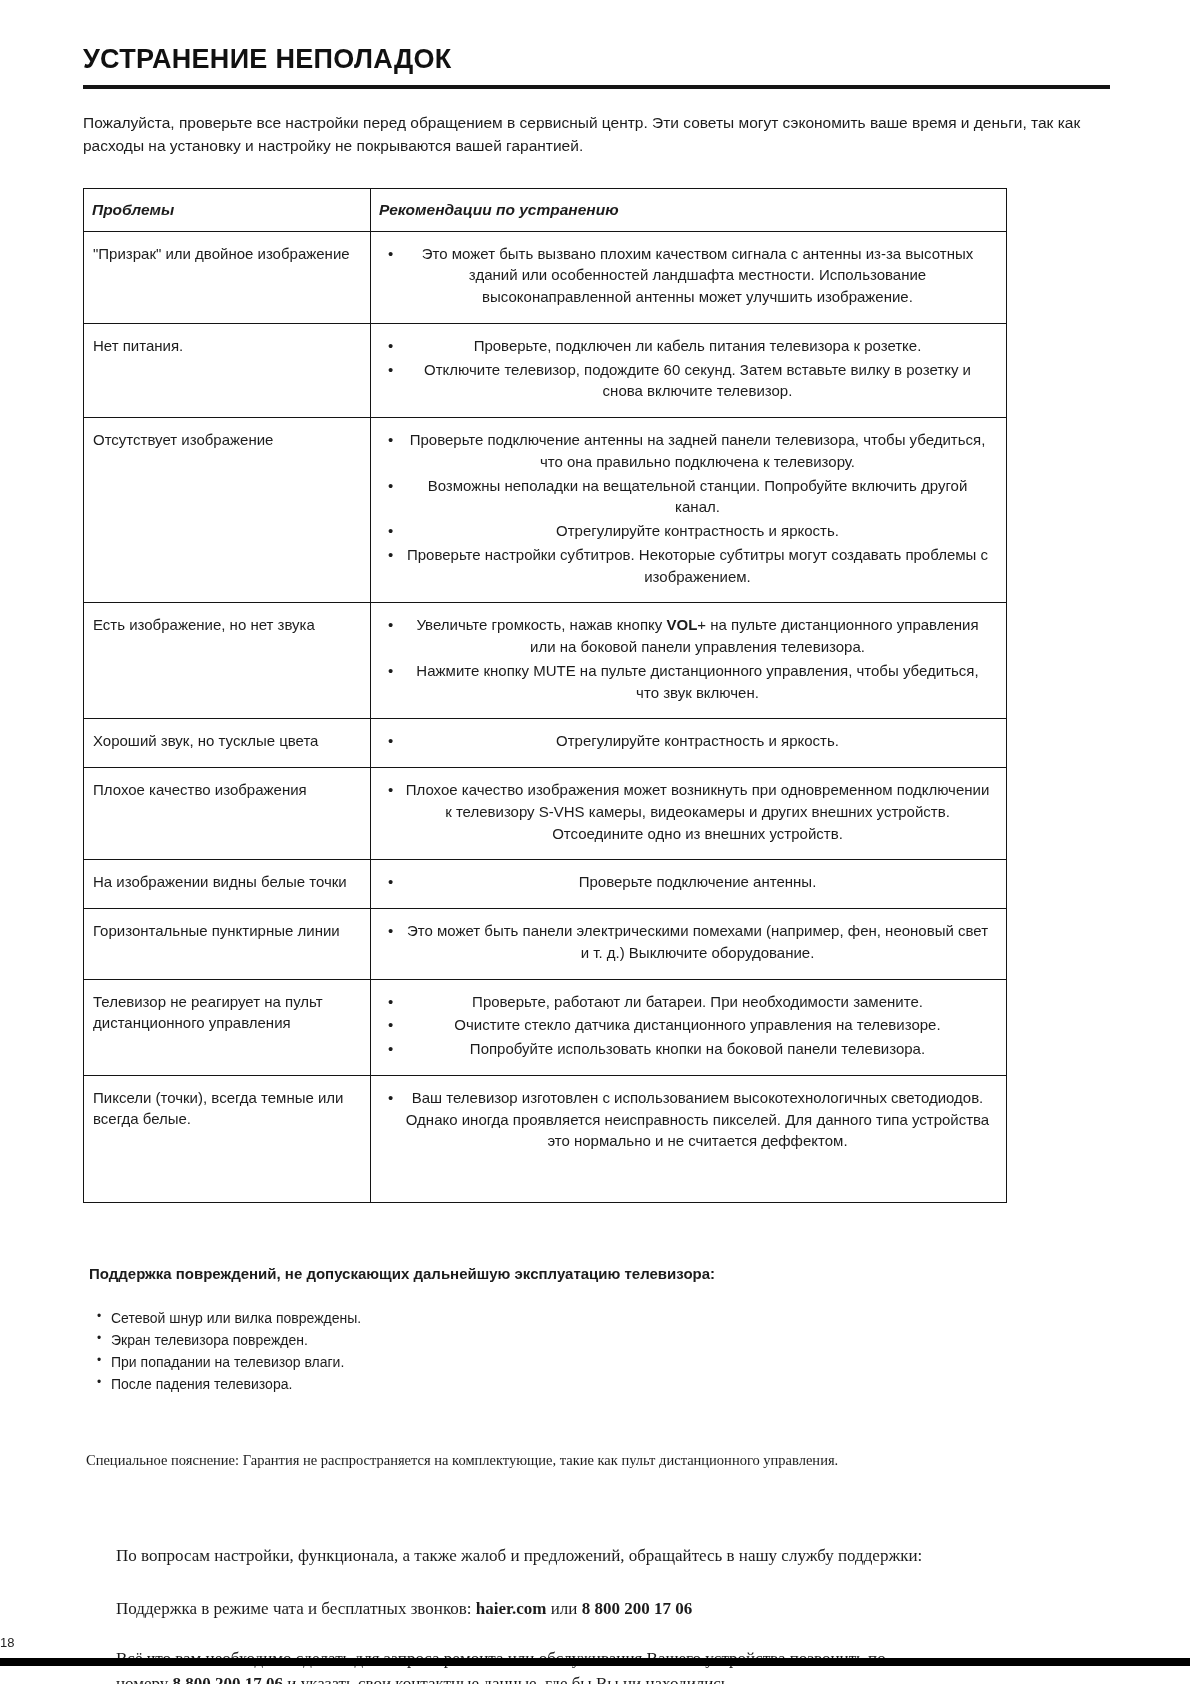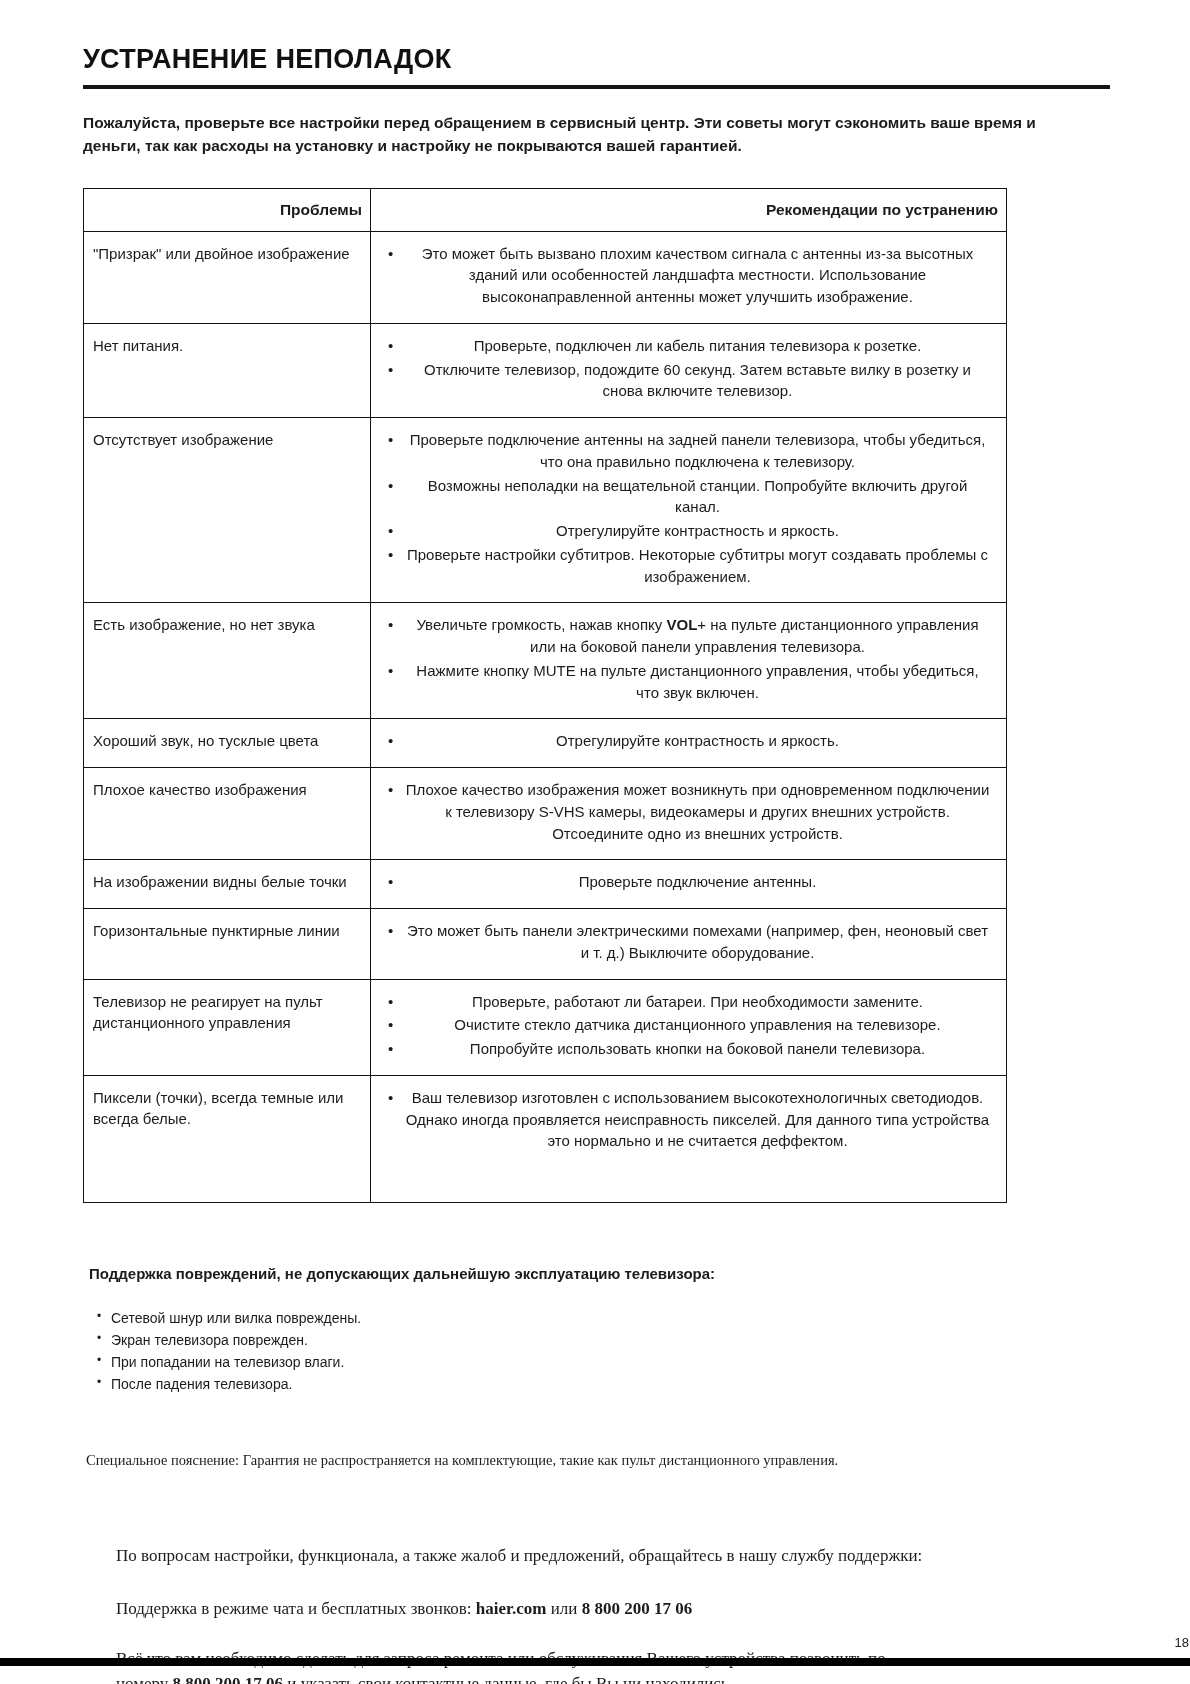--- a/index.html
+++ b/index.html
@@ -25,37 +25,37 @@
   .title-rule {
     height: 4px;
     background: #151515;
     margin: 0 0 22px 0;
   }
   .intro {
     font-size: 15.5px;
     line-height: 1.5;
     margin: 0 0 30px 0;
     max-width: 1010px;
-    font-weight: bold;
   }
   table.troubleshooting {
     border-collapse: collapse;
     width: 924px;
     table-layout: fixed;
   }
   table.troubleshooting th,
   table.troubleshooting td {
     border: 1.5px solid #141414;
     vertical-align: top;
   }
   table.troubleshooting th {
     font-size: 15.5px;
     font-weight: 700;
-    text-align: right;
+    text-align: left;
     padding: 12px 8px;
+    font-style: italic;
   }
   th.th-problem { width: 270px; }
   td.col-problem {
     padding: 11px 10px 14px 9px;
     font-size: 15px;
     line-height: 1.42;
   }
   td.col-rec {
     padding: 9px 16px 13px 14px;
     font-size: 15px;
@@ -110,21 +110,21 @@
   .support p { margin: 16px; line-height: 1.5; }
   .support .support-intro { margin-bottom: 28px; }
   .support .support-contact { margin-bottom: 24px; }
   .support .repair { max-width: 800px; }
 
   .page-number {
     position: absolute;
     left: 0;
     right: 1px;
     bottom: 34px;
-    text-align: right;
+    text-align: left;
     font-size: 13px;
     color: #222;
   }
   .bottom-bar {
     position: absolute;
     left: 0;
     right: 0;
     bottom: 18px;
     height: 8px;
     background: #000;

